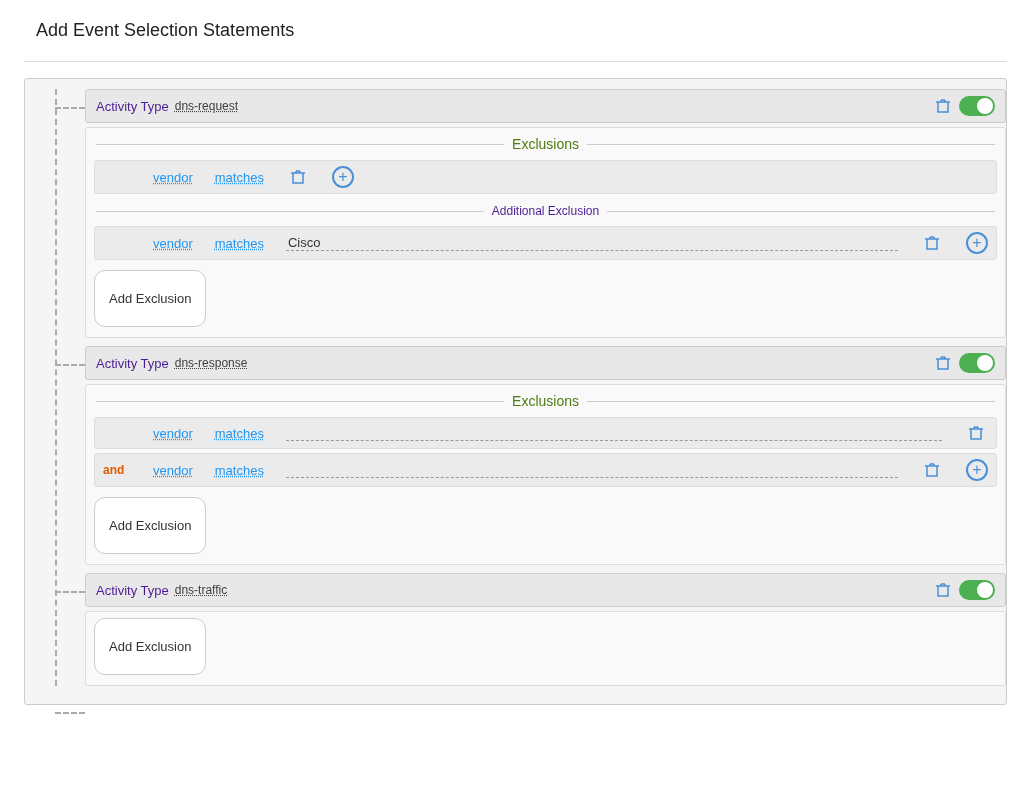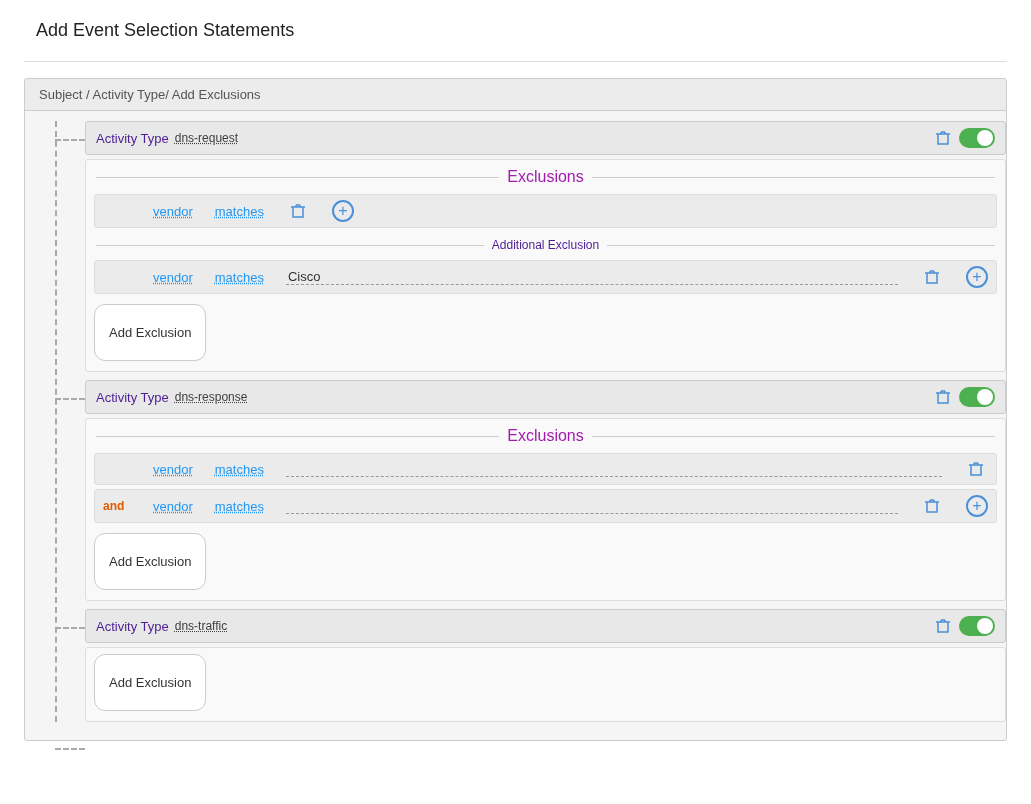--- a/index.html
+++ b/index.html
@@ -148,22 +148,22 @@
       gap: 8px;
     }
 
     .exclusions-line {
       flex: 1;
       border-top: 1px solid #ccc;
       height: 1px;
     }
 
     .exclusions-label {
-      font-size: 16px;
-      color: #a21caf;
+      font-size: 14px;
+      color: #4d7c0f;
       white-space: nowrap;
     }
 
     .exclusion-row {
       display: flex;
       align-items: center;
       background: #ebebeb;
       border: 1px solid #ddd;
       border-radius: 3px;
       margin: 4px 8px;
@@ -253,21 +253,20 @@
     .svg-trash { width: 16px; height: 16px; fill: none; stroke: #4a90d9; stroke-width: 1.5; }
   </style>
 </head>
 <body>
 
 <div class="page">
   <div class="page-title">Add Event Selection Statements</div>
   <hr class="divider-top">
 
   <div class="outer-panel">
-    <div class="panel-header">Subject / Activity Type/ Add Exclusions</div>
 
     <div class="outer-content">
       <div class="tree-container">
         <div class="tree-line-v"></div>
 
         <div class="activity-block">
           <div class="tree-h-line"></div>
           <div class="activity-row">
             <span class="activity-label">Activity Type</span>
             <span class="activity-type-value">dns-request</span>

